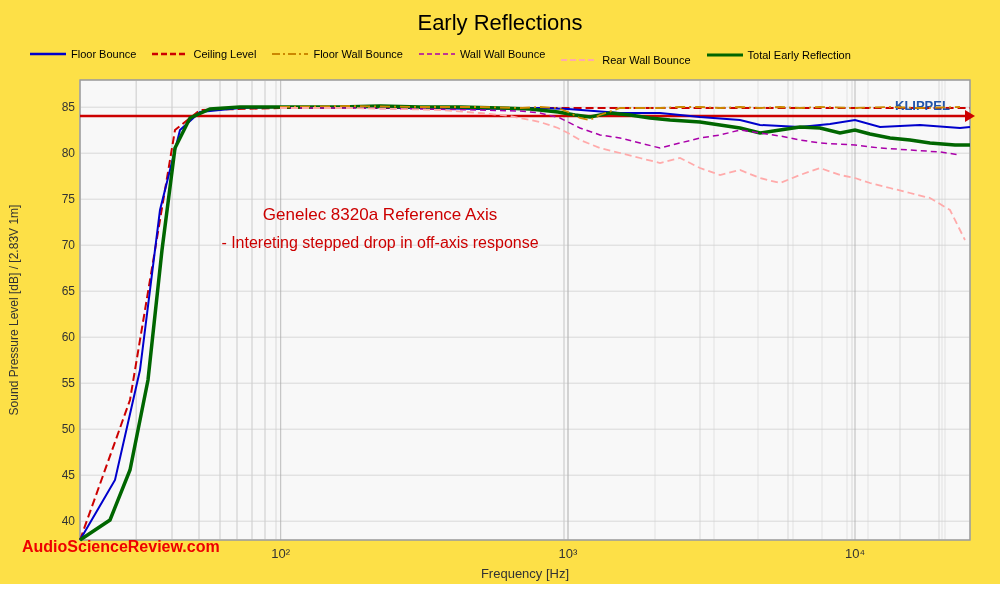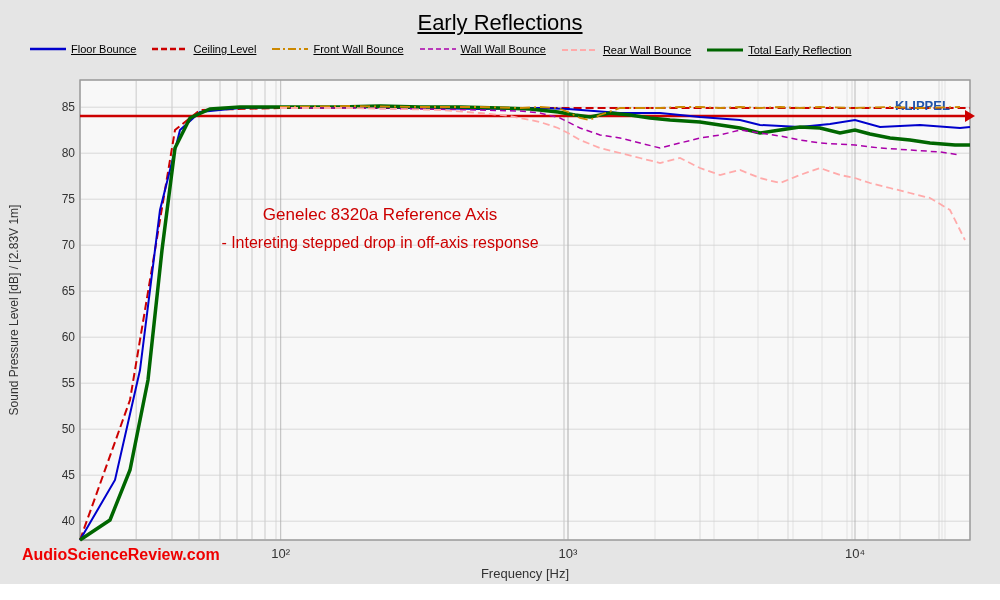--- a/index.html
+++ b/index.html
@@ -7,22 +7,21 @@
       width: 1000px;
       height: 600px;
       background: #ffffff;
       font-family: Arial, sans-serif;
       overflow: hidden;
     }
     .chart-container {
       width: 1000px;
       height: 584px;
       position: relative;
-      background: #e5e5e5;
-      text-decoration: underline;
+      background: #fde047;
     }
     .chart-title {
       text-align: center;
       font-size: 22px;
       font-weight: normal;
       padding-top: 10px;
       color: #000;
     }
     .legend {
       display: flex;
@@ -38,21 +37,21 @@
       gap: 5px;
     }
     .svg-chart {
       position: absolute;
       top: 0; left: 0;
       width: 1000px;
       height: 600px;
     }
     .watermark {
       position: absolute;
-      bottom: 20px;
+      bottom: 28px;
       left: 22px;
       font-size: 16px;
       font-weight: bold;
       color: #e00;
     }
   </style>
 </head>
 <body>
 
 <div class="chart-container">
@@ -71,31 +70,31 @@
       <svg width="36" height="10">
           <line x1="0" y1="5" x2="36" y2="5" stroke="#cc0000" stroke-width="2.5" stroke-dasharray="6,3"></line>
         </svg>
       <span>Ceiling Level</span>
     </div>
 
     <div class="legend-item">
       <svg width="36" height="10">
           <line x1="0" y1="5" x2="36" y2="5" stroke="#cc8800" stroke-width="2" stroke-dasharray="8,3,2,3"></line>
         </svg>
-      <span>Front Wall Bounce</span>
+      <span>Floor Wall Bounce</span>
     </div>
 
     <div class="legend-item">
       <svg width="36" height="10">
           <line x1="0" y1="5" x2="36" y2="5" stroke="#aa00aa" stroke-width="1.5" stroke-dasharray="5,3"></line>
         </svg>
       <span>Wall Wall Bounce</span>
     </div>
 
-    <div class="legend-item" style="margin-top:2px;">
+    <div class="legend-item" style="margin-top:12px;">
       <svg width="36" height="10">
           <line x1="0" y1="5" x2="36" y2="5" stroke="#ffaaaa" stroke-width="2" stroke-dasharray="6,3"></line>
         </svg>
       <span>Rear Wall Bounce</span>
     </div>
 
     <div class="legend-item" style="margin-top:2px;text-align:right;">
       <svg width="36" height="10">
           <line x1="0" y1="5" x2="36" y2="5" stroke="#006600" stroke-width="3"></line>
         </svg>

